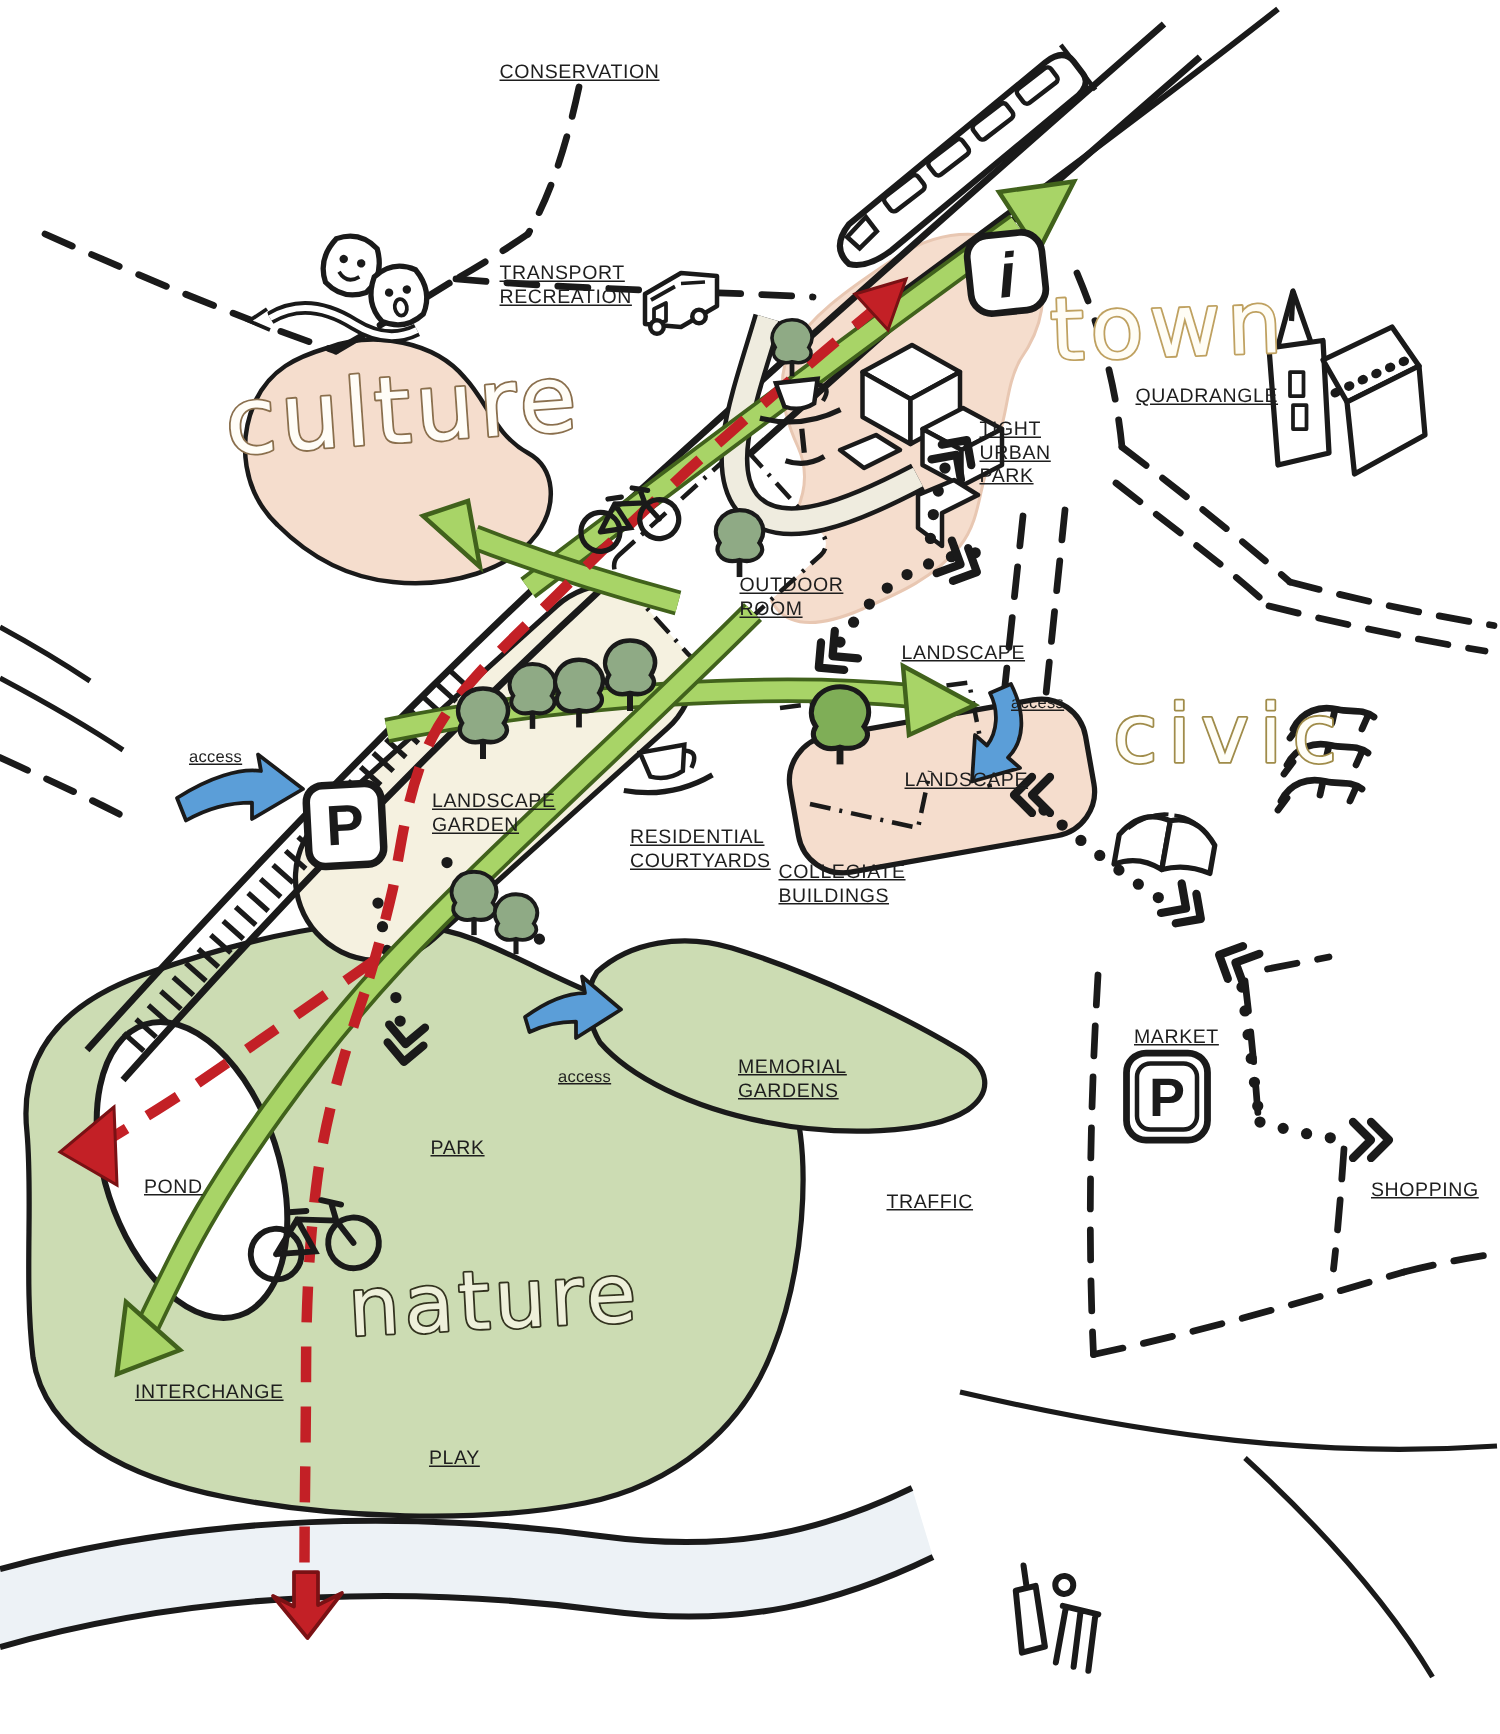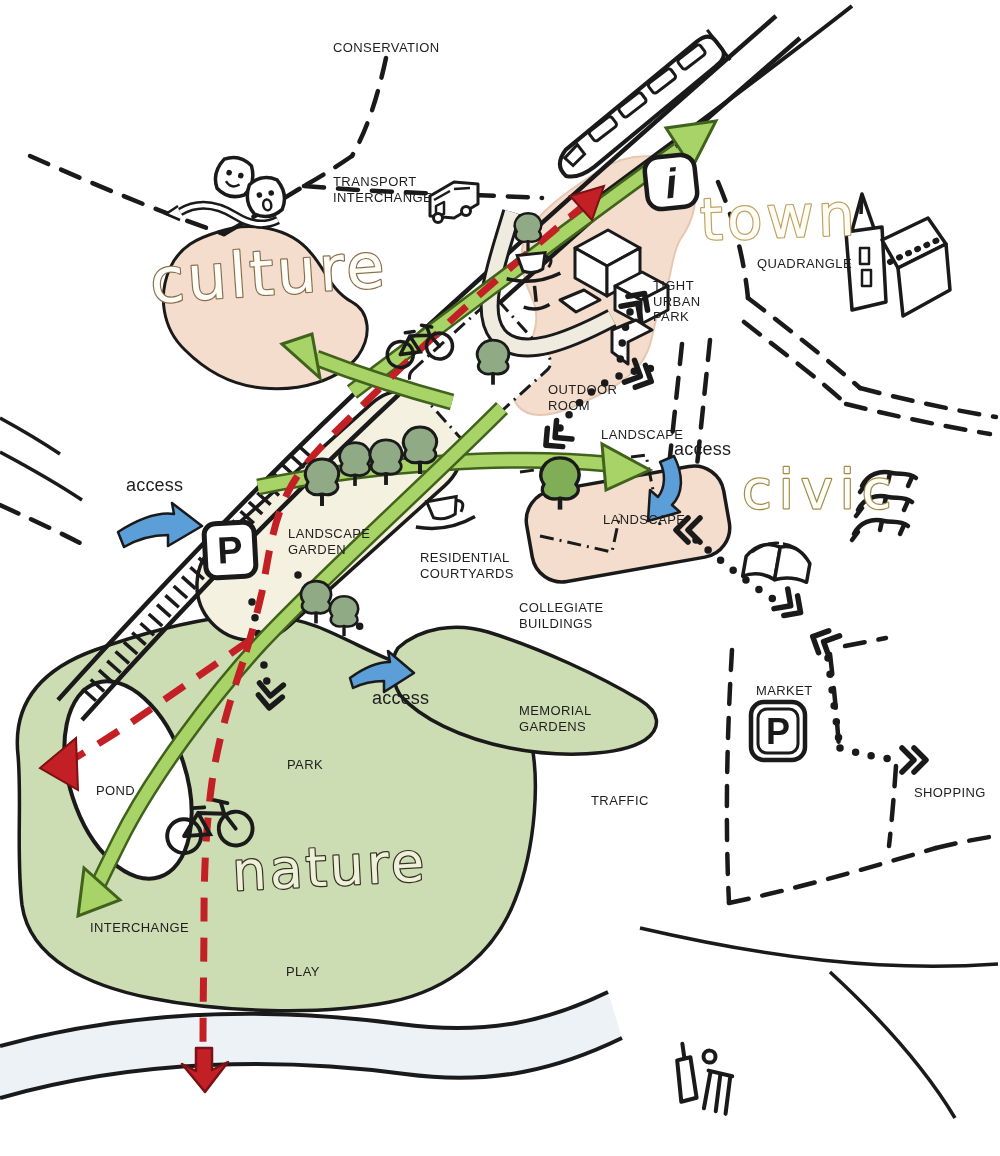--- a/index.html
+++ b/index.html
@@ -1,21 +1,21 @@
 <!DOCTYPE html>
 <html><head>
 <meta charset="utf-8">
 <style>
   html,body{margin:0;padding:0;background:#ffffff;}
   #stage{position:relative;width:1000px;height:1156px;background:#ffffff;overflow:hidden;
          font-family:"Liberation Sans",sans-serif;}
   #drawing{position:absolute;left:0;top:0;}
   .lbl{position:absolute;font:13px/1.2 "Liberation Sans",sans-serif;color:#1e1e1e;
-       letter-spacing:.4px;white-space:pre-line;}
-  .lbl.small{font-size:18px;letter-spacing:.2px;}
+       letter-spacing:.4px;white-space:pre-line;text-decoration:underline;}
+  .lbl.small{font-size:11px;letter-spacing:.2px;margin-top:24px;}
   .zoneword{font-family:"DejaVu Sans",sans-serif;paint-order:stroke;stroke-linejoin:round;}
   svg text.picto{font-family:"Liberation Sans",sans-serif;font-weight:bold;}
 </style>
 </head>
 <body>
 
 <div id="stage">
 <svg id="drawing" width="1000" height="1156" viewBox="0 0 1000 1156">
   <defs>
     <g id="tree">
@@ -264,38 +264,38 @@
   </g>
 
   <text class="zoneword" x="150" y="296" font-size="62" letter-spacing="3" fill="#fffdf7" stroke="#8a6f4d" stroke-width="2.4" transform="rotate(-4 250 275)">culture</text>
   <text class="zoneword" x="700" y="238" font-size="58" letter-spacing="4" fill="#fffdf5" stroke="#bfa160" stroke-width="2.4" transform="rotate(-2 760 215)">town</text>
   <text class="zoneword" x="742" y="508" font-size="54" letter-spacing="7" fill="#fffef7" stroke="#a08c4a" stroke-width="2.4">civic</text>
   <text class="zoneword" x="232" y="886" font-size="54" letter-spacing="3" fill="#eef0da" stroke="#33331f" stroke-width="2.4" transform="rotate(-3 320 865)">nature</text>
 </svg>
 
 <div class="lbl" style="left:333px;top:40px">CONSERVATION</div>
 <div class="lbl" style="left:333px;top:174px">TRANSPORT
-INTERCHANGE</div>
+RECREATION</div>
 <div class="lbl" style="left:757px;top:256px">QUADRANGLE</div>
 <div class="lbl" style="left:653px;top:278px">TIGHT
 URBAN
 PARK</div>
-<div class="lbl" style="left:548px;top:382px">OUTDOOR
+<div class="lbl" style="left:493px;top:382px">OUTDOOR
 ROOM</div>
 <div class="lbl" style="left:601px;top:427px">LANDSCAPE</div>
 <div class="lbl small" style="left:674px;top:439px">access</div>
 <div class="lbl" style="left:603px;top:512px">LANDSCAPE</div>
 <div class="lbl small" style="left:126px;top:475px">access</div>
 <div class="lbl" style="left:288px;top:526px">LANDSCAPE
 GARDEN</div>
 <div class="lbl" style="left:420px;top:550px">RESIDENTIAL
 COURTYARDS</div>
-<div class="lbl" style="left:519px;top:600px">COLLEGIATE
+<div class="lbl" style="left:519px;top:573px">COLLEGIATE
 BUILDINGS</div>
-<div class="lbl" style="left:519px;top:703px">MEMORIAL
+<div class="lbl" style="left:492px;top:703px">MEMORIAL
 GARDENS</div>
 <div class="lbl small" style="left:372px;top:688px">access</div>
 <div class="lbl" style="left:756px;top:683px">MARKET</div>
 <div class="lbl" style="left:914px;top:785px">SHOPPING</div>
 <div class="lbl" style="left:591px;top:793px">TRAFFIC</div>
 <div class="lbl" style="left:96px;top:783px">POND</div>
 <div class="lbl" style="left:287px;top:757px">PARK</div>
 <div class="lbl" style="left:90px;top:920px">INTERCHANGE</div>
 <div class="lbl" style="left:286px;top:964px">PLAY</div>
 </div>

